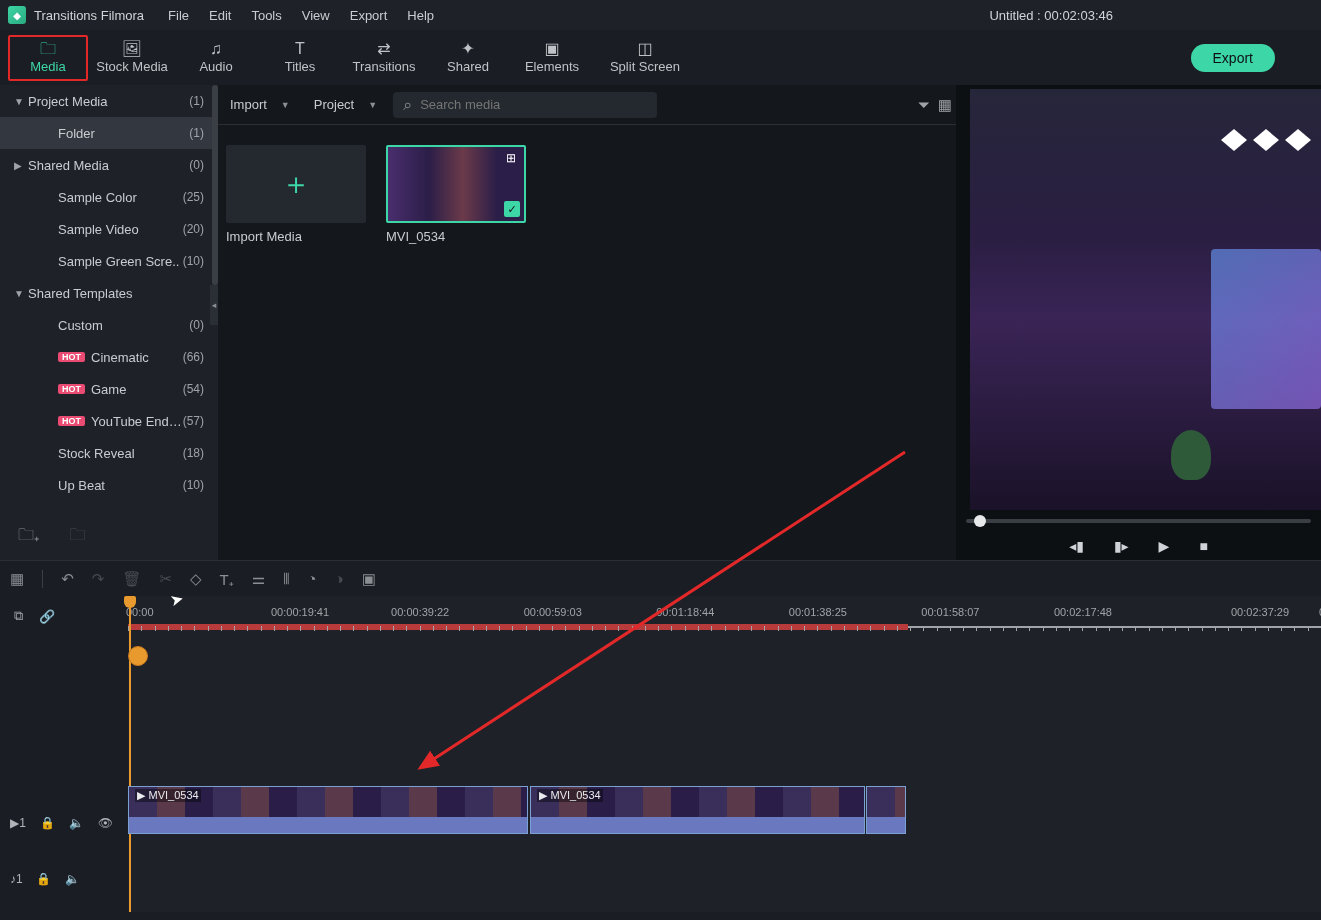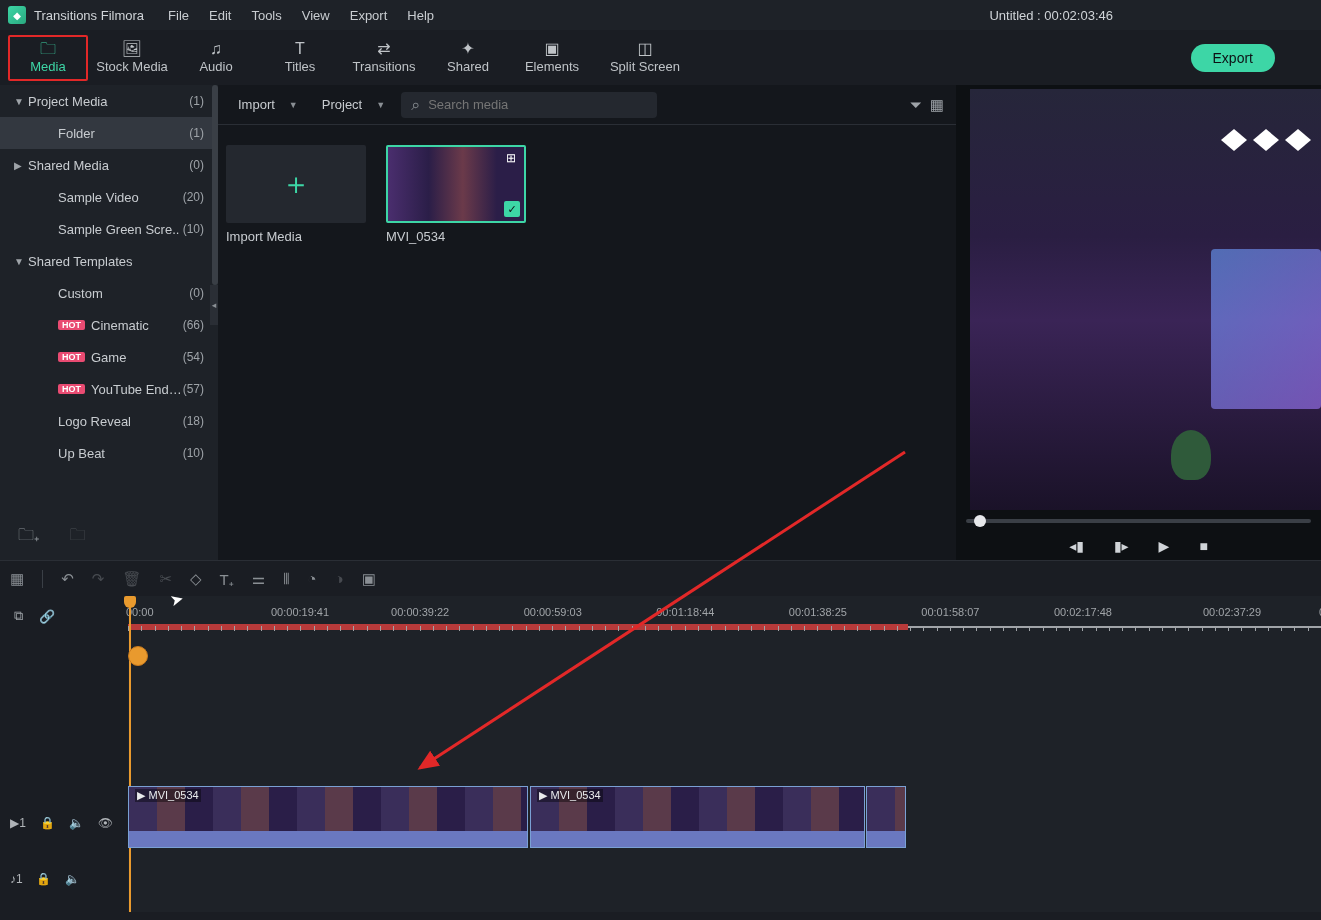--- a/index.html
+++ b/index.html
@@ -32,21 +32,21 @@
   .side-caret { width: 14px; display:inline-block; font-size:10px; color:#9ea3a8;}
   .side-label { flex:1; white-space:nowrap; overflow:hidden; text-overflow:ellipsis; }
   .side-count { color:#9ea3a8; font-size:12px; }
   .side-indent1 { padding-left: 44px; }
   .hot-badge { background:#e94b72; color:#fff; font-size:9px; padding:0 4px; border-radius:2px; margin-right:6px; font-weight:700;}
   .sidebar-footer { position:absolute; bottom:4px; left:0; right:0; display:flex; gap:30px; padding: 6px 18px; color:#8a8f94;}
   .sidebar-scroll { position:absolute; right:0; top:0; width:6px; height:200px; background:#3a3f46; border-radius:3px;}
 
   
   .media-panel { width: 738px; background:#14171c; display:flex; flex-direction:column; position:relative;}
-  .media-header { height:40px; display:flex; align-items:center; padding:0 12px; gap:8px; border-bottom:1px solid #2a2e35;}
+  .media-header { height:40px; display:flex; align-items:center; padding:0 4px; gap:8px; border-bottom:1px solid #2a2e35;}
   .dd { display:flex; align-items:center; gap:14px; padding:4px 8px; font-size:13px; color:#c8ccd0; cursor:pointer;}
   .dd-caret { font-size:9px; color:#8a8f94;}
   .search-box { flex:1; display:flex; align-items:center; background:#24282f; border-radius:4px; padding:4px 10px; gap:8px; max-width:420px;}
   .search-box input { background:transparent; border:none; outline:none; color:#c8ccd0; font-size:13px; width:100%;}
   .header-icon { color:#9ea3a8; font-size:15px; cursor:pointer;}
   .media-grid { padding:20px 8px; display:flex; gap:20px; align-items:flex-start; }
   .media-card { width: 140px; display:flex; flex-direction:column; gap:6px; cursor:pointer;}
   .thumb-box { width:140px; height:78px; background:#24282f; border-radius:2px; display:flex; align-items:center; justify-content:center; position:relative;}
   .plus { font-size:30px; color:#3dd6a6; font-weight:300;}
   .thumb-img { width:100%; height:100%; background: linear-gradient(90deg,#4a2e6e 0%, #2b1e48 30%, #6b3a4a 55%, #2b1e48 80%); border:2px solid #3dd6a6; border-radius:2px; position:relative;}
@@ -81,21 +81,21 @@
   .tl-ruler { position:absolute; left:128px; right:0; top:10px; height:26px; }
   .ruler-base { position:absolute; top:20px; left:0; right:0; height:2px; background:#a0a4a8;}
   .ruler-fill { position:absolute; top:18px; left:0; height:6px; background:#b83a3a; }
   .ruler-label { position:absolute; top:0; font-size:11px; color:#a0a4a8; white-space:nowrap;}
   .ruler-tick { position:absolute; top:20px; width:1px; height:5px; background:#a0a4a8;}
   .playhead { position:absolute; top:0; bottom:0; width:2px; background:#e99a2e; left:129px;}
   .playhead::before{ content:""; position:absolute; top:0; left:-5px; width:12px; height:12px; background:#e99a2e; border-radius:2px 2px 50% 50%;}
   .tl-tracks { position:absolute; left:128px; right:0; top:40px; bottom:0; }
   .lock-circle { position:absolute; left:0; top:10px; width:20px; height:20px; border-radius:50%; background:#e99a2e; border:1px solid #c87a1e;}
 
-  .video-clip { position:absolute; top:150px; height:62px; border:1px solid #7aa0d4; background: repeating-linear-gradient(90deg,#3a2e5a 0 28px,#5a3a4a 28px 56px,#2a1e48 56px 84px); overflow:hidden;}
+  .video-clip { position:absolute; top:150px; height:48px; border:1px solid #7aa0d4; background: repeating-linear-gradient(90deg,#3a2e5a 0 28px,#5a3a4a 28px 56px,#2a1e48 56px 84px); overflow:hidden;}
   .clip-label { position:absolute; top:2px; left:6px; font-size:11px; color:#e8eaec; background:rgba(0,0,0,.4); padding:0 2px;}
   .audio-wave { position:absolute; bottom:0; left:0; right:0; height:16px; background:#6a78c0;}
 
   
   .arrow-svg { position:absolute; left:0; top:0; pointer-events:none; z-index:50;}
 
   
   .fake-cursor { position:absolute; left:170px; top:590px; color:#fff; font-size:16px; z-index:40; transform: rotate(-15deg); pointer-events:none;}
 </style>
 </head>
@@ -165,20 +165,25 @@
           <span class="side-label">Folder</span>
           <span class="side-count">(1)</span>
         </li>
         <li class="side-item">
           <span class="side-caret">▶</span>
           <span class="side-label">Shared Media</span>
           <span class="side-count">(0)</span>
         </li>
         <li class="side-item side-indent1">
           <span class="side-caret"></span>
+          <span class="side-label">Sample Color</span>
+          <span class="side-count">(25)</span>
+        </li>
+        <li class="side-item side-indent1">
+          <span class="side-caret"></span>
           <span class="side-label">Sample Video</span>
           <span class="side-count">(20)</span>
         </li>
         <li class="side-item side-indent1">
           <span class="side-caret"></span>
           <span class="side-label">Sample Green Scre..</span>
           <span class="side-count">(10)</span>
         </li>
         <li class="side-item">
           <span class="side-caret">▼</span>
@@ -203,21 +208,21 @@
           <span class="side-count">(54)</span>
         </li>
         <li class="side-item side-indent1">
           <span class="side-caret"></span>
           <span class="hot-badge">HOT</span>
           <span class="side-label">YouTube Endscr..</span>
           <span class="side-count">(57)</span>
         </li>
         <li class="side-item side-indent1">
           <span class="side-caret"></span>
-          <span class="side-label">Logo Reveal</span>
+          <span class="side-label">Stock Reveal</span>
           <span class="side-count">(18)</span>
         </li>
         <li class="side-item side-indent1">
           <span class="side-caret"></span>
           <span class="side-label">Up Beat</span>
           <span class="side-count">(10)</span>
         </li>
       </ul>
     <div class="sidebar-scroll"></div>
     <div class="sidebar-footer">
@@ -406,21 +411,21 @@
       <div class="ruler-tick" style="left: 927.889px;"></div>
       <div class="ruler-tick" style="left: 941.144px;"></div>
       <div class="ruler-tick" style="left: 954.4px;"></div>
       <div class="ruler-tick" style="left: 967.656px;"></div>
       <div class="ruler-tick" style="left: 980.911px;"></div>
       <div class="ruler-tick" style="left: 994.167px;"></div>
       <div class="ruler-tick" style="left: 1007.42px;"></div>
       <div class="ruler-tick" style="left: 1020.68px;"></div>
       <div class="ruler-tick" style="left: 1033.93px;"></div>
       <div class="ruler-tick" style="left: 1047.19px;"></div>
-      <div class="ruler-label" style="left: 1075px;">00:02:37:29</div>
+      <div class="ruler-label" style="left: 1103px;">00:02:37:29</div>
       <div class="ruler-tick" style="left: 1060.44px;"></div>
       <div class="ruler-tick" style="left: 1073.7px;"></div>
       <div class="ruler-tick" style="left: 1086.96px;"></div>
       <div class="ruler-tick" style="left: 1100.21px;"></div>
       <div class="ruler-tick" style="left: 1113.47px;"></div>
       <div class="ruler-tick" style="left: 1126.72px;"></div>
       <div class="ruler-tick" style="left: 1139.98px;"></div>
       <div class="ruler-tick" style="left: 1153.23px;"></div>
       <div class="ruler-tick" style="left: 1166.49px;"></div>
       <div class="ruler-tick" style="left: 1179.74px;"></div>

